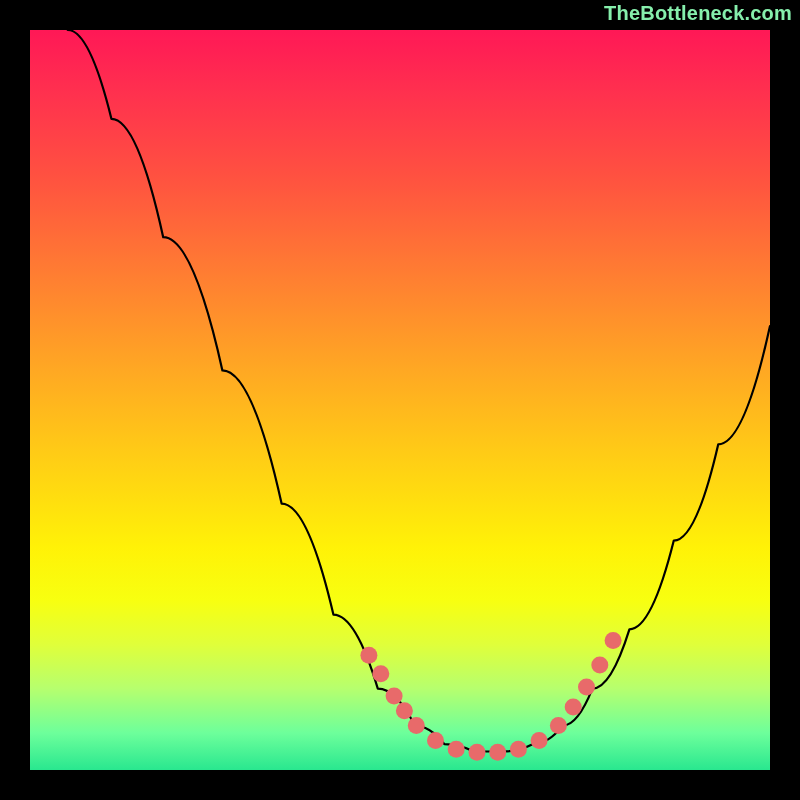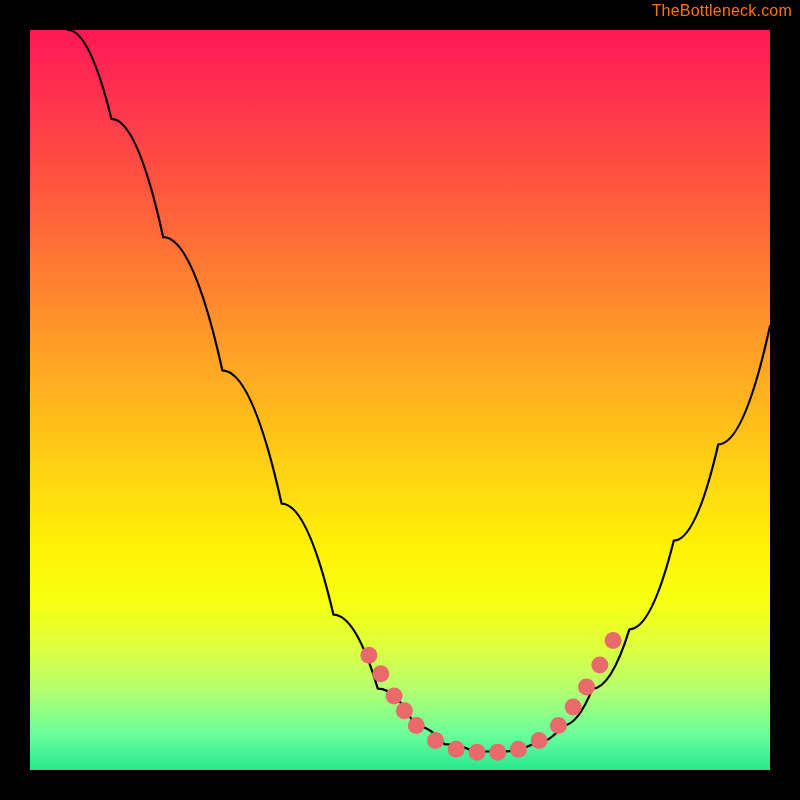--- a/index.html
+++ b/index.html
@@ -8,24 +8,25 @@
     position: relative;
     width: 800px;
     height: 800px;
     background: #000;
   }
   .watermark {
     position: absolute;
     top: 2px;
     right: 8px;
     font-family: Arial, Helvetica, sans-serif;
-    font-size: 16px;
-    color: #f97316;
+    font-size: 20px;
+    color: #86efac;
     letter-spacing: 0.2px;
     z-index: 10;
+    font-weight: bold;
   }
   .plot-area {
     position: absolute;
     left: 30px;
     top: 30px;
     width: 740px;
     height: 740px;
     overflow: hidden;
   }
   .gradient {

